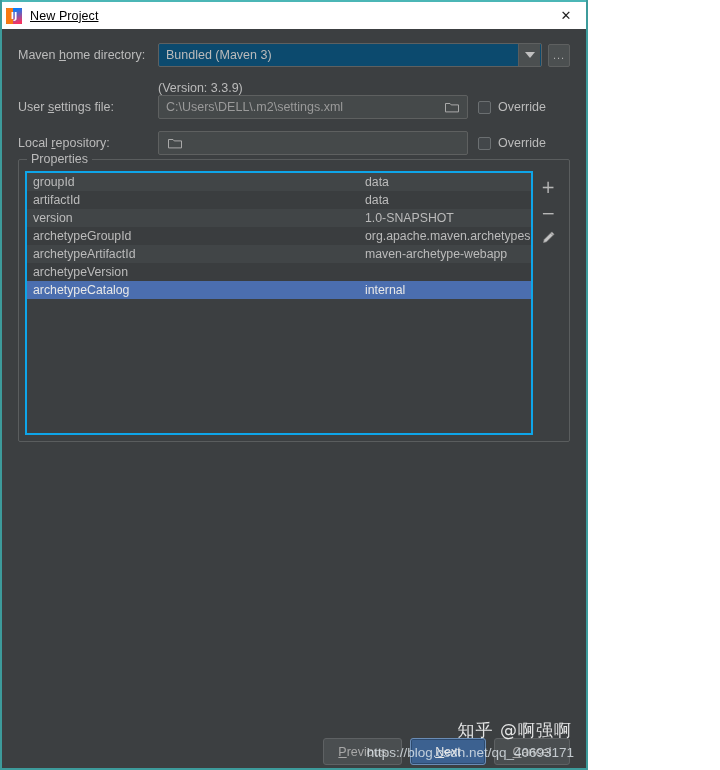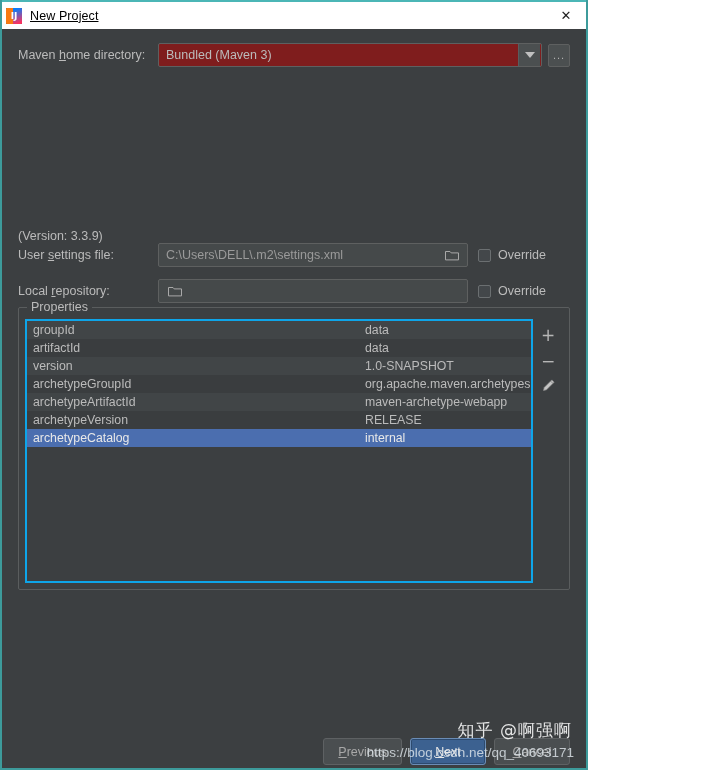--- a/index.html
+++ b/index.html
@@ -102,21 +102,21 @@
     background: #45494a;
     border: 1px solid #5e6060;
     border-radius: 2px;
     display: flex;
     align-items: center;
     padding: 0 4px 0 7px;
     font-size: 12.5px;
     color: #bbbbbb;
     min-width: 0;
   }
-  .input-box.combo { background: #7f1d1d; }
+  .input-box.combo { background: #0c4a6e; }
   .input-box .val {
     flex: 1 1 auto;
     white-space: nowrap;
     overflow: hidden;
     text-overflow: ellipsis;
   }
   .input-box.greyval .val { color: #9a9a9a; }
 
   .combo-arrow {
     width: 22px; height: 22px;
@@ -169,22 +169,21 @@
     border-radius: 2px;
   }
   .override-label {
     margin-left: 7px;
     font-size: 12.5px;
     color: #bbbbbb;
   }
 
   .version-row {
     display: flex;
-    margin-top: 22px;
-    flex-direction: column;
+    margin-top: 14px;
   }
   .version-spacer { width: 140px; flex: 0 0 140px; }
   .version-text { font-size: 12.5px; color: #bbbbbb; }
 
   
   #properties-group {
     position: relative;
     margin-top: 4px;
     height: 283px;
     border: 1px solid #5a5d5e;
@@ -392,21 +391,20 @@
             <div class="prop-row even">
               <div class="prop-name">archetypeGroupId</div>
               <div class="prop-value">org.apache.maven.archetypes</div>
             </div>
             <div class="prop-row odd">
               <div class="prop-name">archetypeArtifactId</div>
               <div class="prop-value">maven-archetype-webapp</div>
             </div>
             <div class="prop-row even">
               <div class="prop-name">archetypeVersion</div>
-              <div class="prop-value">RELEASE</div>
             </div>
             <div class="prop-row selected">
               <div class="prop-name">archetypeCatalog</div>
               <div class="prop-value">internal</div>
             </div>
           </div>
         <div id="table-toolbar">
           <div class="tool-btn">
             <span class="plus">+</span>
           </div>

